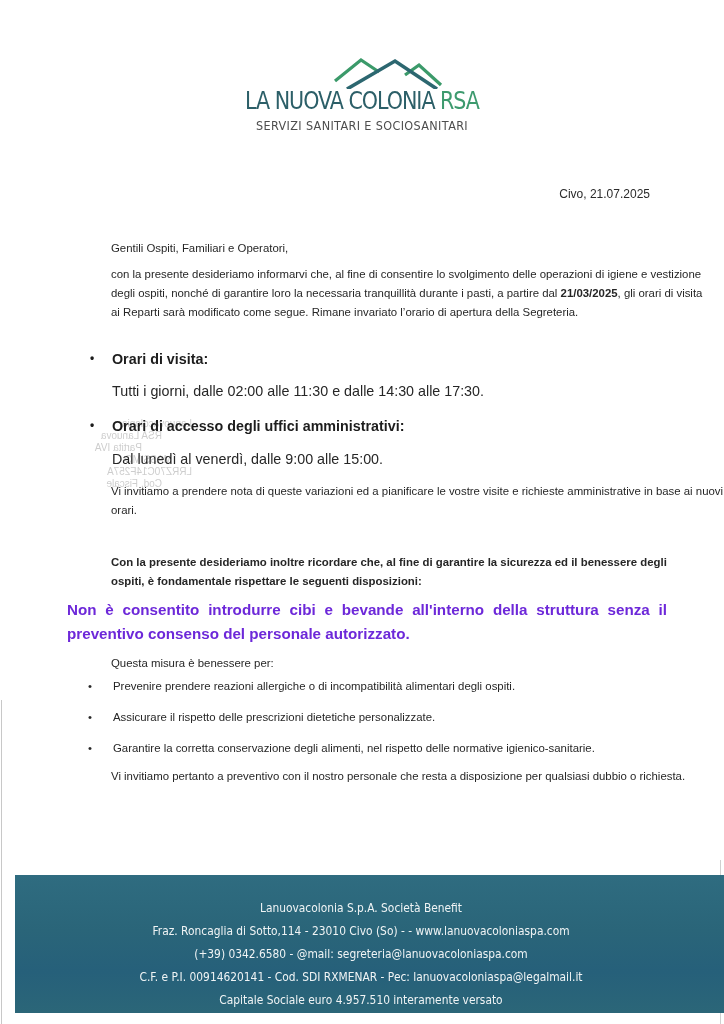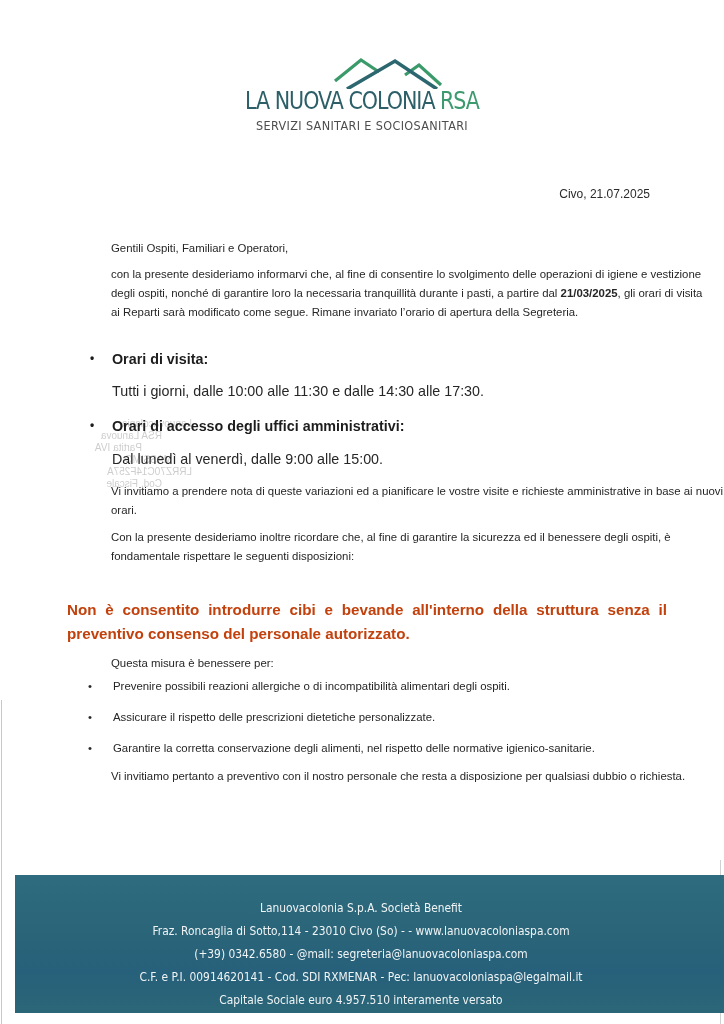--- a/index.html
+++ b/index.html
@@ -40,24 +40,24 @@
     .bullet-head .dot { position: absolute; left: 0; top: 0; font-size: 12px; }
     .bullet-head .lbl { position: absolute; left: 22px; white-space: nowrap; text-align: center; }
     .bh1 { top: 351px; }
     .bh2 { top: 418px; }
     .bullet-body { position: absolute; left: 112px; font-size: 14.3px; color: #262626; white-space: nowrap; }
     .bb1 { top: 383px; }
     .bb2 { top: 451px; }
 
     .note { top: 482px; width: 620px; }
 
-    .reminder { top: 528px; width: 580px; }
+    .reminder { top: 553px; width: 580px; font-weight: bold; }
     .warning {
       position: absolute; left: 67px; top: 598px; width: 600px;
-      font-size: 15.2px; font-weight: bold; line-height: 24px; color: #c2410c; text-align: justify;
+      font-size: 15.2px; font-weight: bold; line-height: 24px; color: #6d28d9; text-align: justify;
     }
     .measure-intro { top: 654px; }
 
     .measures { position: absolute; left: 88px; top: 680px; }
     .measure { position: absolute; left: 0; font-size: 11.4px; white-space: nowrap; color: #262626; }
     .measure .dot { position: absolute; left: 0; top: 0; }
     .measure .lbl { position: absolute; left: 25px; }
     .m0 { top: 0px; } .m1 { top: 31px; } .m2 { top: 62px; }
 
     .closing { top: 767px; width: 610px; }
@@ -113,40 +113,40 @@
   <div style="padding-left:50px">Partita IVA</div>
   <div style="padding-left:20px">MASSIMO</div>
   <div>LRRZ70C14F257A</div>
   <div style="padding-left:30px">Cod. Fiscale</div>
 </div>
 
 <div class="bullet-head bh1">
   <span class="dot">•</span>
   <span class="lbl">Orari di visita:</span>
 </div>
-<div class="bullet-body bb1">Tutti i giorni, dalle 10:00 alle 11:30 e dalle 14:30 alle 17:30.</div>
+<div class="bullet-body bb1">Tutti i giorni, dalle 02:00 alle 11:30 e dalle 14:30 alle 17:30.</div>
 
 <div class="bullet-head bh2">
   <span class="dot">•</span>
   <span class="lbl">Orari di accesso degli uffici amministrativi:</span>
 </div>
 <div class="bullet-body bb2">Dal lunedì al venerdì, dalle 9:00 alle 15:00.</div>
 
 <div class="txt note">Vi invitiamo a prendere nota di queste variazioni ed a pianificare le vostre visite e richieste amministrative in base ai nuovi orari.</div>
 
 <div class="txt reminder">Con la presente desideriamo inoltre ricordare che, al fine di garantire la sicurezza ed il benessere degli ospiti, è fondamentale rispettare le seguenti disposizioni:</div>
 
 <div class="warning">Non è consentito introdurre cibi e bevande all'interno della struttura senza il preventivo consenso del personale autorizzato.</div>
 
 <div class="txt measure-intro">Questa misura è benessere per:</div>
 
 <div class="measures">
   <div class="measure m0">
     <span class="dot">•</span>
-    <span class="lbl">Prevenire possibili reazioni allergiche o di incompatibilità alimentari degli ospiti.</span>
+    <span class="lbl">Prevenire prendere reazioni allergiche o di incompatibilità alimentari degli ospiti.</span>
   </div>
   <div class="measure m1">
     <span class="dot">•</span>
     <span class="lbl">Assicurare il rispetto delle prescrizioni dietetiche personalizzate.</span>
   </div>
   <div class="measure m2">
     <span class="dot">•</span>
     <span class="lbl">Garantire la corretta conservazione degli alimenti, nel rispetto delle normative igienico-sanitarie.</span>
   </div>
 </div>

